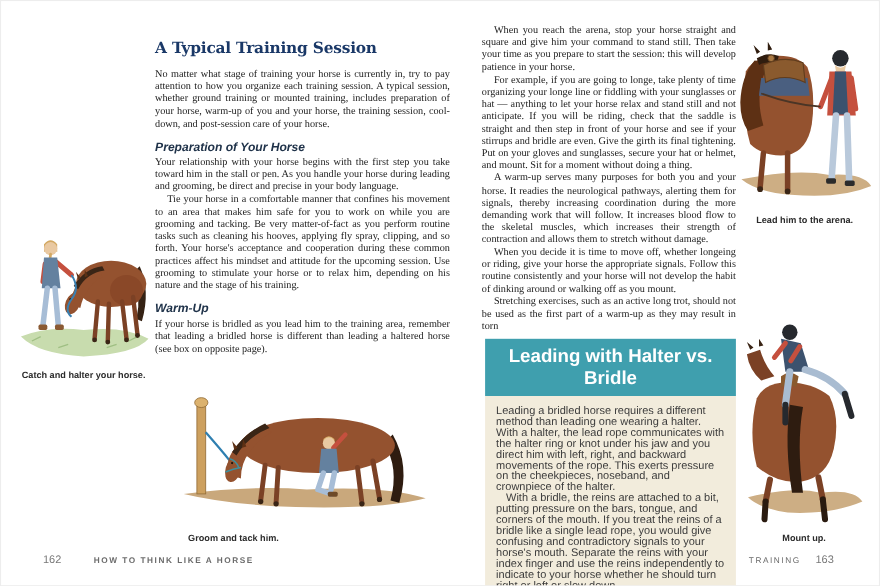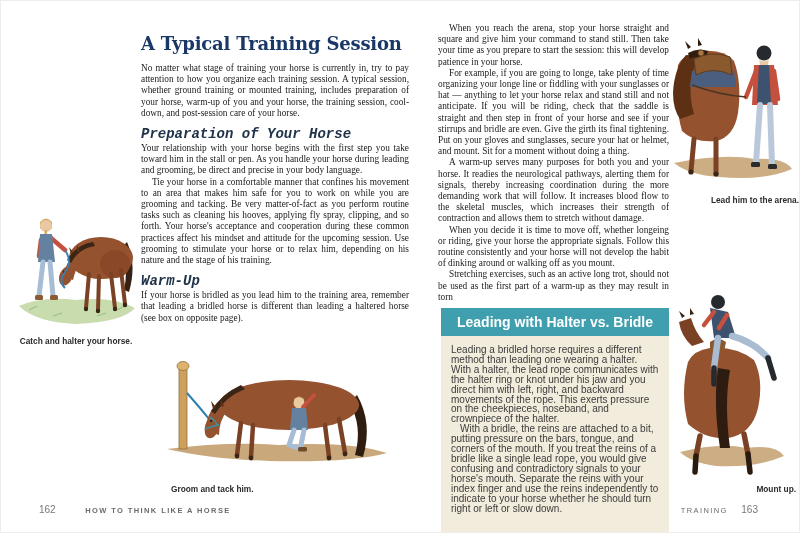--- a/index.html
+++ b/index.html
@@ -5,50 +5,50 @@
   html,body{margin:0;padding:0;background:#ffffff;}
   .spread{
     position:relative;width:800px;height:533px;background:#ffffff;
     font-family:"Liberation Serif",serif;color:#1a1a1a;overflow:hidden;
     border:1px solid #ededed;box-sizing:border-box;
   }
   .text-col{position:absolute;text-align:justify;font-size:9.3px;line-height:11.2px;}
   #left-col{left:140px;top:33px;width:268px;}
   #right-col{left:437px;top:22px;width:231px;}
   .page-title{
-    font-family:"DejaVu Serif",serif;font-weight:bold;font-size:18px;line-height:20px;
+    font-family:"DejaVu Serif",serif;font-weight:bold;font-size:14px;line-height:20px;
     color:#1a3867;margin:0 0 9px 0;letter-spacing:-0.2px;
   }
   .subhead{
-    font-family:Liberation Mono, monospace;font-style:italic;font-weight:bold;
-    font-size:14px;line-height:14px;color:#20334a;margin:8px 0 2px 0;
+    font-family:Liberation Sans, sans-serif;font-style:italic;font-weight:bold;
+    font-size:11px;line-height:14px;color:#20334a;margin:8px 0 2px 0;
   }
   .text-col p{margin:0;}
   p.indent{text-indent:11px;}
   .infobox{position:absolute;left:440px;top:307px;width:228px;}
   .infobox-header{
     background:#3f9fae;color:#ffffff;text-align:center;
-    font-family:"Liberation Sans",sans-serif;font-weight:bold;font-size:14px;
+    font-family:"Liberation Sans",sans-serif;font-weight:bold;font-size:17px;
     padding:6px 0 6px 0;
   }
   .infobox-body{
     background:#f2ecdc;padding:9px 10px 26px 10px;color:#3c3c3c;
     font-family:"Liberation Sans",sans-serif;font-size:10px;line-height:9.9px;
     text-align:left;
   }
   .infobox-body p{margin:0;}
   .infobox-body p.indent{text-indent:9px;}
   figure{position:absolute;margin:0;}
   figcaption{
     font-family:"Liberation Sans",sans-serif;font-weight:bold;font-size:8.3px;
     color:#2b2b2b;line-height:10px;
   }
   .cap-center{text-align:center;margin-top:0;}
   .cap-left{text-align:left;margin-top:13px;padding-left:22px;}
-  .cap-plain{text-align:right;margin-top:4px;}
+  .cap-plain{text-align:center;margin-top:4px;}
   .footer{
     position:absolute;top:503px;font-family:"Liberation Sans",sans-serif;
     color:#6b6b6b;font-size:7.5px;letter-spacing:1.4px;
   }
   #footer-left{left:38px;}
   #footer-right{left:437px;width:320px;text-align:right;}
   .pagenum{font-size:10px;letter-spacing:0;color:#787878;}
   #footer-left .book-title{margin-left:26px;font-weight:bold;}
   #footer-right .pagenum{margin-left:10px;}
   svg{display:block;}

